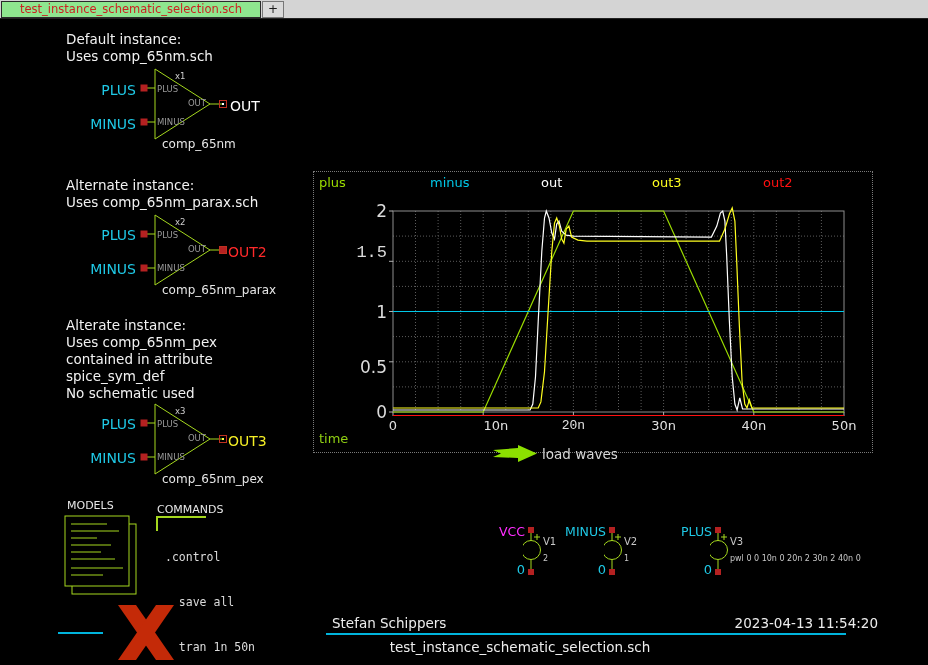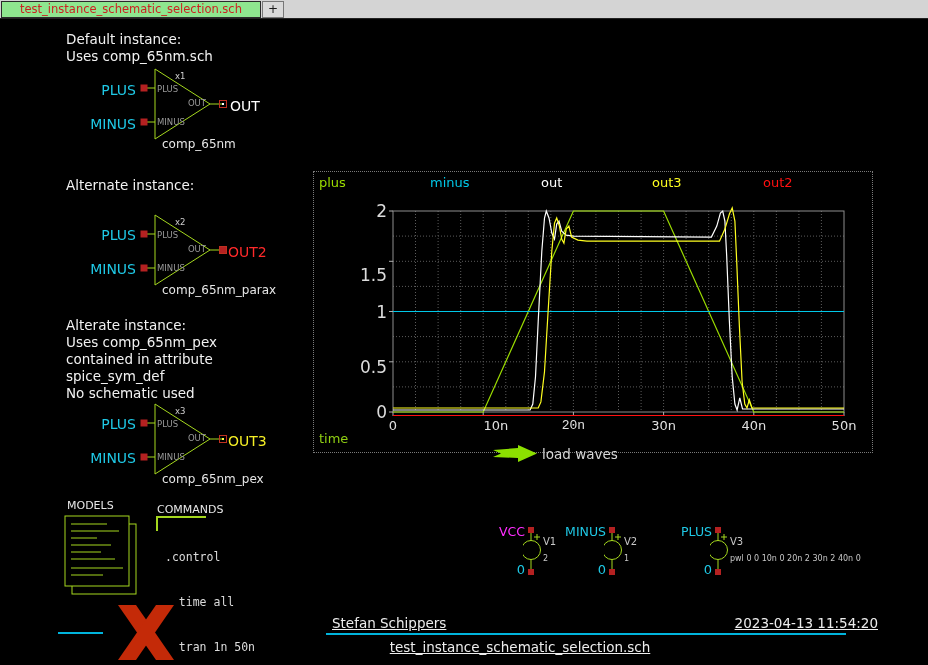--- a/index.html
+++ b/index.html
@@ -33,21 +33,21 @@
   .time-label{position:absolute;left:5px;top:259px;font-size:13px;color:#8fce12;}
   
   .vsrc{position:absolute;width:240px;height:60px;}
   .vsrc .net{position:absolute;left:0;top:0;width:62px;text-align:right;font-size:12.5px;}
   .vsrc svg{position:absolute;left:60px;top:3px;}
   .vsrc .vname{position:absolute;left:80px;top:12px;font-size:10px;color:#c8c8c8;}
   .vsrc .vvalue{position:absolute;left:80px;top:30px;font-size:8px;color:#c8c8c8;}
   .vsrc .gnd{position:absolute;left:0;top:38px;width:62px;text-align:right;font-size:13px;color:#1fc9e6;}
   
   .logo-schem{font-size:37px;color:#cfcfcf;letter-spacing:1px;}
-  .tb-text{font-size:13.5px;color:#ededed;text-decoration:underline;}
+  .tb-text{font-size:13.5px;color:#ededed;}
   .cyan-line{background:#00b4dc;height:2px;}
 </style>
 </head>
 <body>
 
 <div class="screen">
 
   <div class="tabbar">
     <div class="tab-active">test_instance_schematic_selection.sch</div>
     <div class="tab-plus">+</div>
@@ -70,20 +70,21 @@
       <rect x="84" y="35" width="2" height="2" fill="#ffffff"></rect>
     </svg>
     <div class="abs inst-name" style="left:175px;top:52px">x1</div>
     <div class="abs inner-pin" style="left:157px;top:65px">PLUS</div>
     <div class="abs inner-pin" style="left:157px;top:98px">MINUS</div>
     <div class="abs inner-pin" style="left:176px;top:79px;width:30px;text-align:right">OUT</div>
     <div class="abs out-label" style="left: 230px; top: 79px; color: rgb(255, 255, 255);">OUT</div>
     <div class="abs sym-name" style="left:162px;top:118px">comp_65nm</div>
 
     <div class="abs desc" style="left:66px;top:158px">Alternate instance:</div>
+    <div class="abs desc" style="left:66px;top:175px">Uses comp_65nm_parax.sch</div>
     <div class="abs net-label" style="left:74px;top:208px">PLUS</div>
     <div class="abs net-label" style="left:74px;top:242px">MINUS</div>
     <svg class="comp-sym" style="left:138px;top:195px" width="92" height="78" viewBox="0 0 92 78">
       <polygon points="17,1 72,36 17,71" fill="none" stroke="#a5d81e" stroke-width="1"></polygon>
       <line x1="6" y1="20" x2="17" y2="20" stroke="#a5d81e"></line>
       <line x1="6" y1="54" x2="17" y2="54" stroke="#a5d81e"></line>
       <line x1="72" y1="36" x2="85" y2="36" stroke="#a5d81e"></line>
       <rect x="2.5" y="16.5" width="7" height="7" fill="#b42121"></rect>
       <rect x="2.5" y="50.5" width="7" height="7" fill="#b42121"></rect>
       <rect x="81.5" y="32.5" width="7" height="7" fill="#b42121" stroke="#c03020"></rect>
@@ -132,21 +133,21 @@
         <line x1="8" y1="47" x2="52" y2="47"></line>
         <line x1="8" y1="56" x2="60" y2="56"></line>
         <line x1="8" y1="63" x2="40" y2="63"></line>
       </g>
     </svg>
 
     <div class="abs section-label" style="left:157px;top:484px">COMMANDS</div>
     <div class="cmd-corner" style="left:156px;top:497px"></div>
     <div class="abs code" style="left:165px;top:501px">
       <div>.control</div>
-      <div>  time all</div>
+      <div>  save all</div>
       <div>  tran 1n 50n</div>
       
       
     </div>
 
     <div class="graph-box" id="graph-box">
       <svg id="wave-svg" width="558" height="280" viewBox="0 0 558 280" style="position:absolute;left:0;top:0">
           <line x1="101.5" y1="39" x2="101.5" y2="240" stroke="#5c5c5c" stroke-dasharray="1 2"></line>
           <line x1="124.1" y1="39" x2="124.1" y2="240" stroke="#5c5c5c" stroke-dasharray="1 2"></line>
           <line x1="146.7" y1="39" x2="146.7" y2="240" stroke="#5c5c5c" stroke-dasharray="1 2"></line>
@@ -199,21 +200,21 @@
           <span class="legend-item" style="left: 449px; color: rgb(255, 16, 16);">out2</span>
         </div>
       <div class="time-label">time</div>
     <div class="xtick" style="left: 54px; top: 246px;">0</div>
         <div class="xtick" style="left: 144.2px; top: 246px; text-align: right;">10n</div>
         <div class="xtick" style="left: 234.4px; top: 246px; font-family: Liberation Mono, monospace;">20n</div>
         <div class="xtick" style="left: 324.6px; top: 246px;">30n</div>
         <div class="xtick" style="left: 414.8px; top: 246px;">40n</div>
         <div class="xtick" style="left: 505px; top: 246px;">50n</div>
         <div class="ytick" style="top: 29px;">2</div>
-        <div class="ytick" style="top: 93px;">1.5</div>
+        <div class="ytick" style="top: 71px; font-family: Liberation Mono, monospace;">1.5</div>
         <div class="ytick" style="top: 129.5px;">1</div>
         <div class="ytick" style="top: 185px;">0.5</div>
         <div class="ytick" style="top: 230px;">0</div>
       </div>
 
     <svg class="abs" style="left:492px;top:426px" width="46" height="18" viewBox="0 0 46 18">
       <polygon points="1,5 26,3 26,0 45,8.5 26,17 26,13 1,12 9,8.5" fill="#8ce000"></polygon>
     </svg>
     <div class="abs launcher-label" style="left:542px;top:427px">load waves</div>
 

